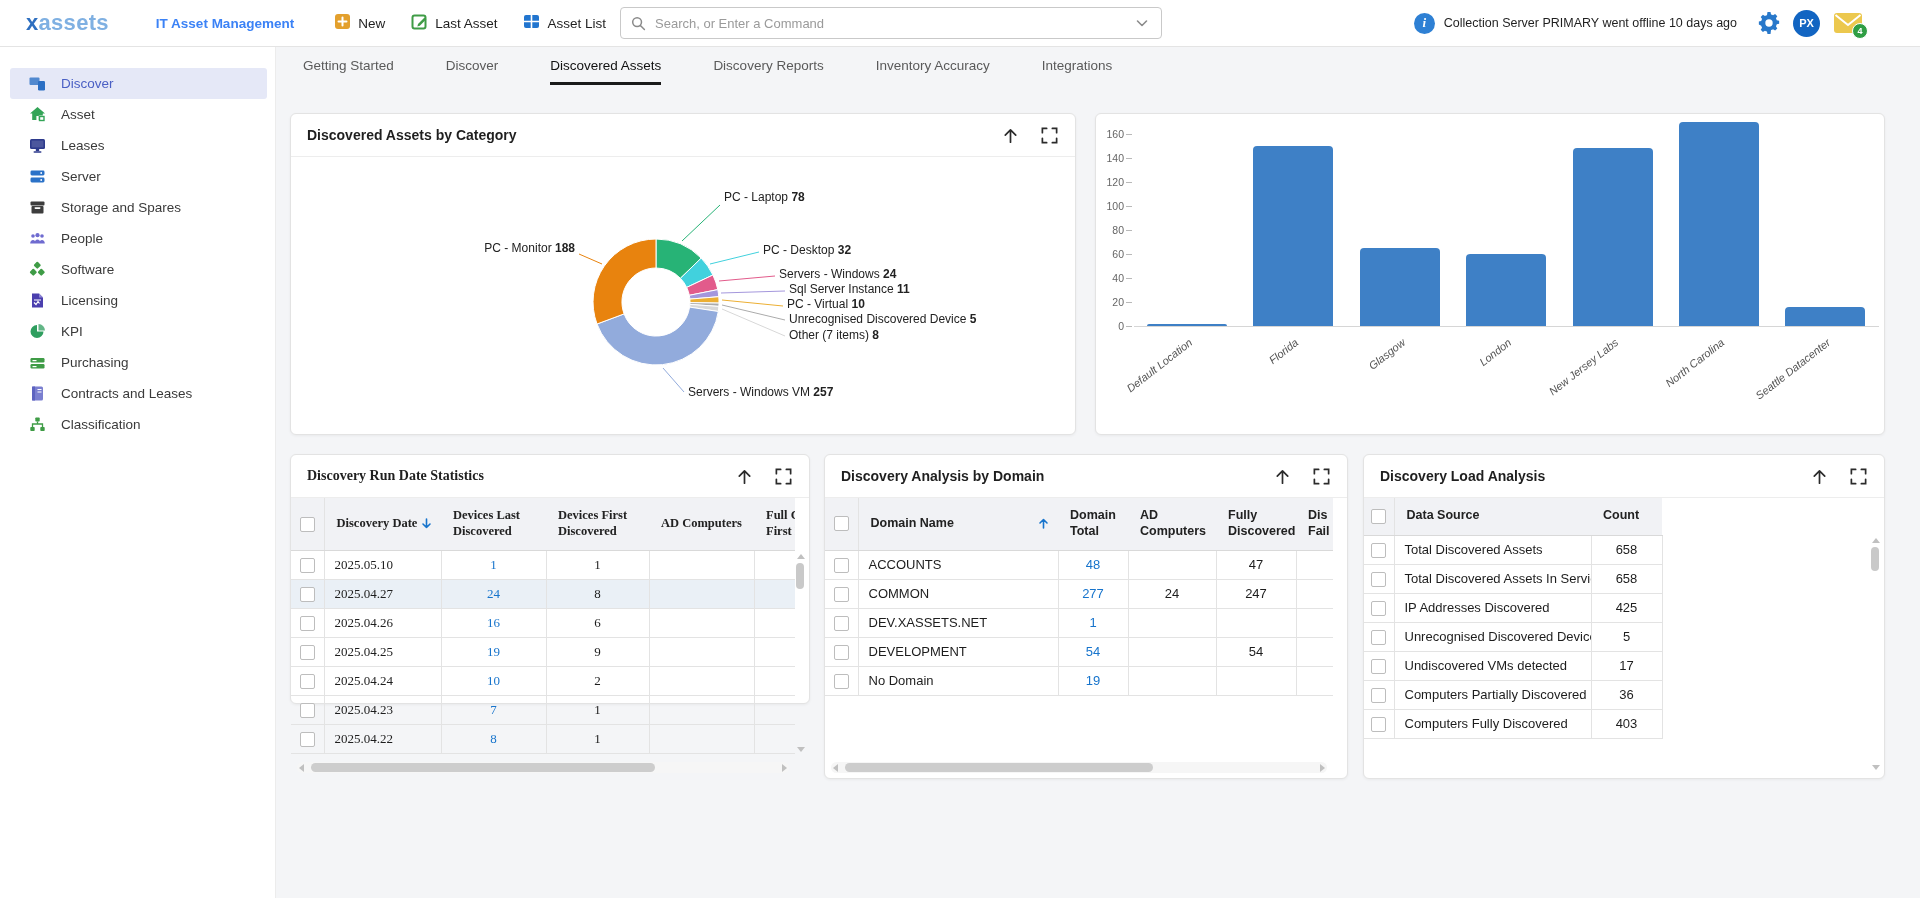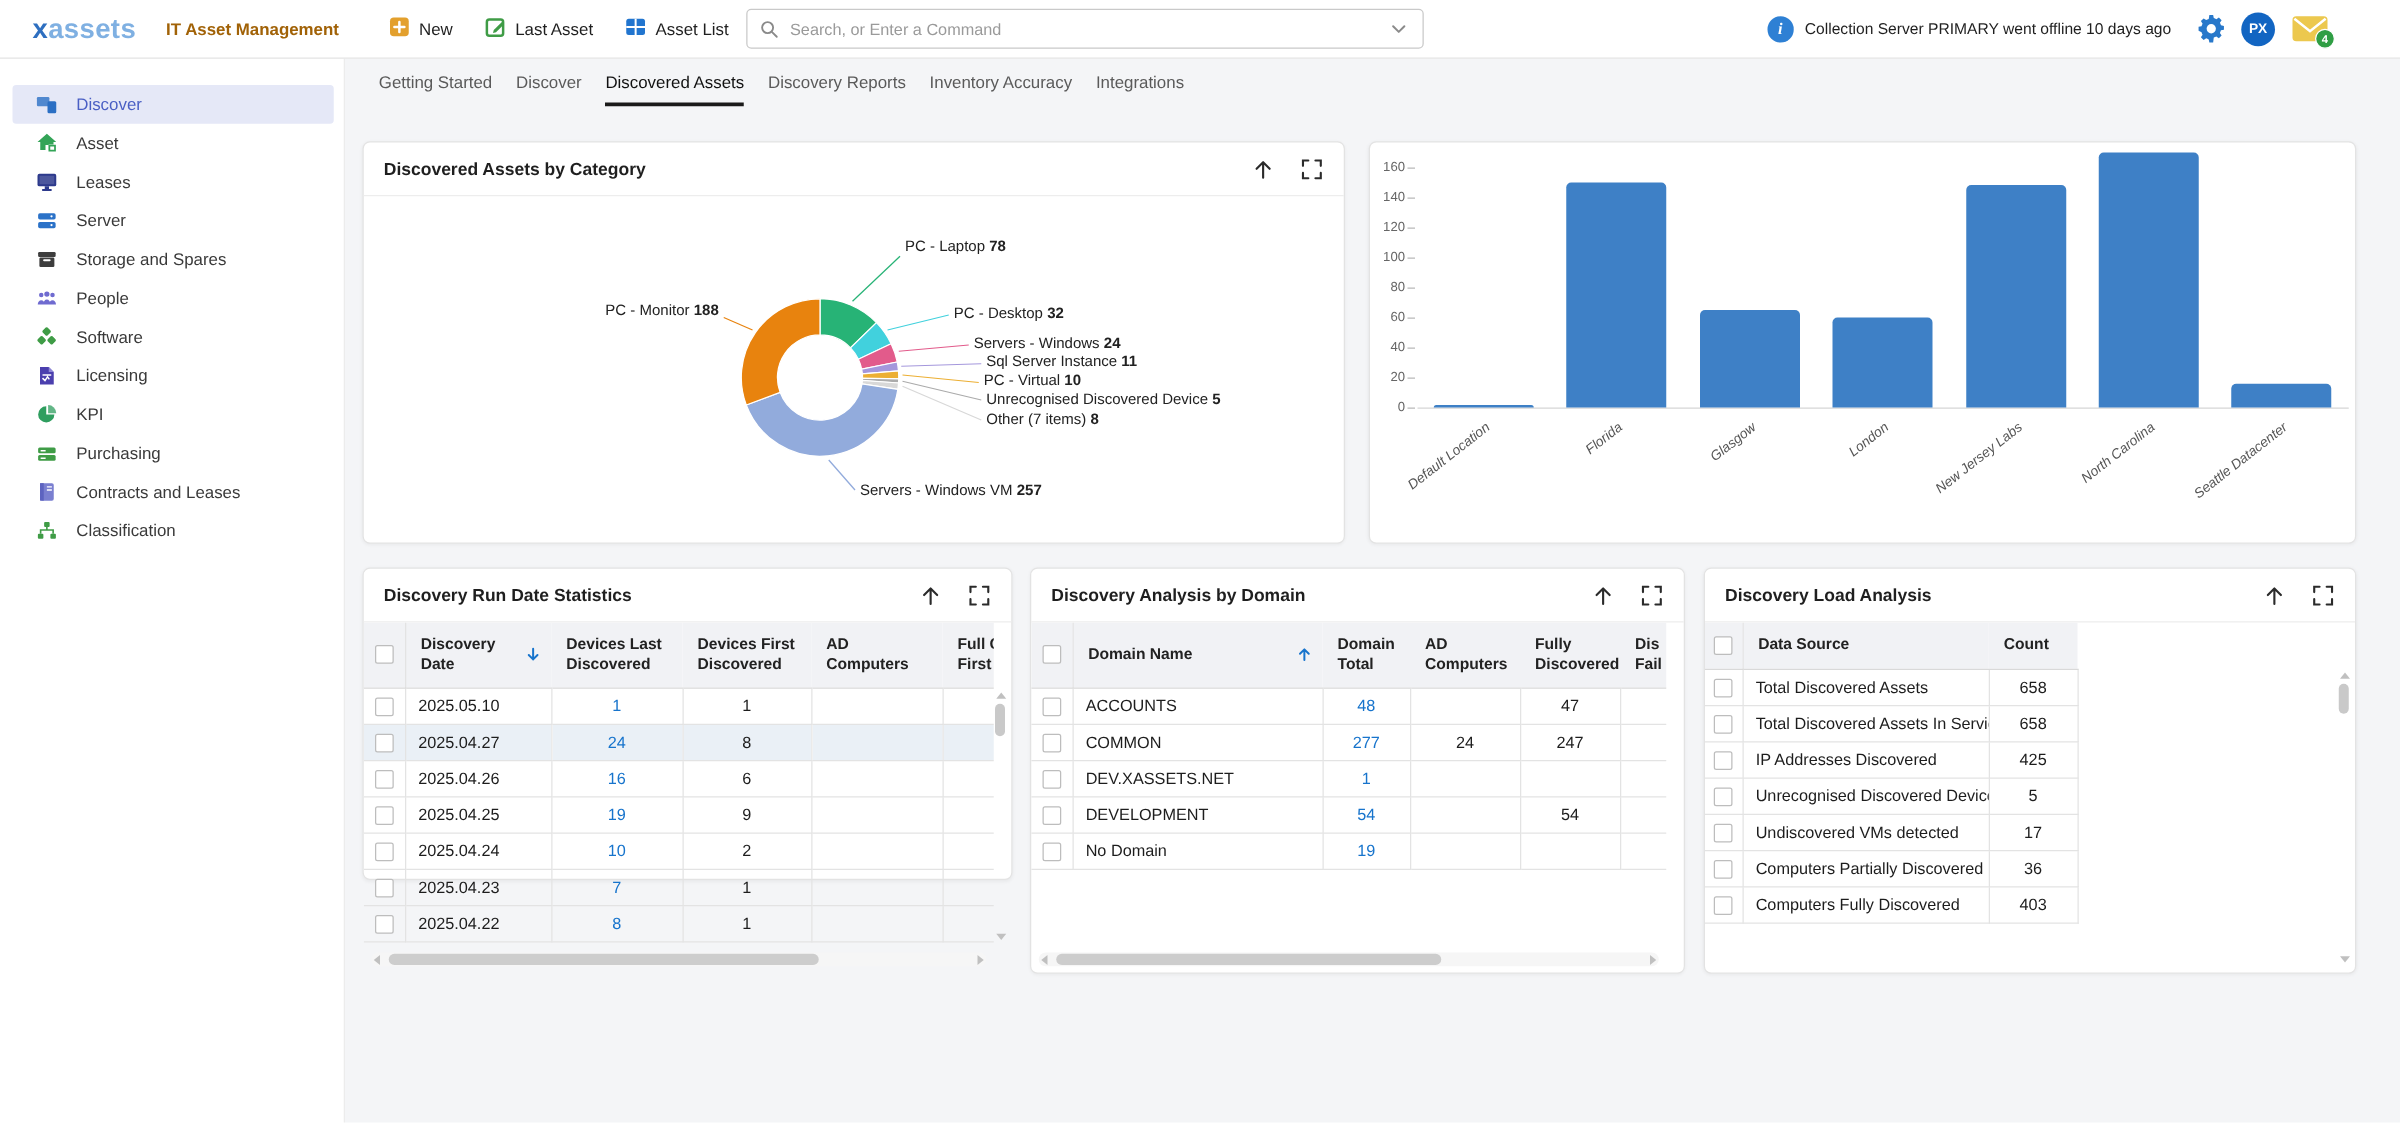--- a/index.html
+++ b/index.html
@@ -4,21 +4,21 @@
 <style>
   html,body{margin:0;padding:0;background:#fff;}
   body{width:1920px;height:911px;position:relative;font-family:"Liberation Sans",sans-serif;color:#222;overflow:hidden;}
   .app{position:absolute;inset:0;padding-left:24px;}
 
   
   .topbar{position:absolute;top:0;left:0;right:0;height:46px;background:#fff;border-bottom:1px solid #e4e4e4;display:flex;align-items:center;z-index:10;}
   .logo{margin-left:26px;font-size:22px;font-weight:600;letter-spacing:.3px;cursor:pointer;}
   .logo .lx{color:#2e6fc0;}
   .logo .lrest{color:#7fb0e2;}
-  .app-title{margin-left:24px;font-size:13.5px;font-weight:700;color:#a16207;}
+  .app-title{margin-left:47px;font-size:13.5px;font-weight:700;color:#3b82f6;}
   .tb-btns{display:flex;align-items:center;gap:26px;margin-left:40px;}
   .tb-btn{display:flex;align-items:center;gap:7px;font-size:13.5px;color:#1f1f1f;cursor:pointer;}
   .tb-btn svg{width:17px;height:17px;}
   .search-box{margin-left:14px;width:540px;height:30px;border:1px solid #c9c9c9;border-radius:4px;display:flex;align-items:center;background:#fff;justify-content:space-between;}
   .search-box svg.mag{width:15px;height:15px;margin:0 7px 0 10px;}
   .search-box input{flex:1;border:none;outline:none;font-size:13px;color:#444;font-family:inherit;background:transparent;}
   .search-box input::placeholder{color:#9a9a9a;}
   .search-box .chev{width:14px;height:14px;margin-right:12px;cursor:pointer;}
   .tb-right{margin-left:auto;margin-right:56px;display:flex;align-items:center;gap:12px;}
   .notif{display:flex;align-items:center;gap:9px;font-size:12.5px;color:#1f1f1f;margin-right:8px;}
@@ -32,33 +32,33 @@
   .sidebar{position:absolute;top:46px;left:0;width:276px;bottom:13px;background:#fff;border-right:1px solid #ececec;padding-top:22px;box-sizing:border-box;}
   .sb-item{height:31px;display:flex;align-items:center;margin:0 8px 0 10px;border-radius:3px;cursor:pointer;}
   .sb-item .sb-icon{width:18px;height:18px;margin-left:18px;display:flex;align-items:center;justify-content:center;}
   .sb-icon svg{width:17px;height:17px;}
   .sb-item .sb-label{margin-left:15px;font-size:13.5px;color:#3a3a3a;}
   .sb-item.active{background:#e5e8f7;}
   .sb-item.active .sb-label{color:#4a5fc4;}
 
   
   .main{position:absolute;top:46px;left:276px;right:0;bottom:13px;background:#f4f5f7;}
-  .tabs{position:absolute;top:12px;left:27px;display:flex;gap:19px;}
+  .tabs{position:absolute;top:12px;left:27px;display:flex;gap:52px;}
   .tab{font-size:13.5px;color:#5a5a5a;padding-bottom:9px;border-bottom:3px solid transparent;cursor:pointer;}
   .tab.active{color:#111;border-bottom-color:#1a1a1a;}
 
   .panel{position:absolute;background:#fff;border:1px solid #e3e3e3;border-radius:6px;box-shadow:0 1px 3px rgba(0,0,0,.05);box-sizing:border-box;}
   .panel-head{height:42px;display:flex;align-items:center;padding:0 16px;border-bottom:1px solid #ededed;}
   .panel-title{flex:1;font-size:14px;font-weight:600;color:#1f1f1f;}
   .ph-ic{width:19px;height:19px;margin-left:20px;cursor:pointer;color:#2b2b2b;}
   .panel-body{position:relative;}
 
   #panel-category{left:14px;top:67px;width:786px;height:322px;}
   #panel-location{left:819px;top:67px;width:790px;height:322px;}
-  #panel-runstats{left:14px;top:408px;width:520px;height:250px;}
+  #panel-runstats{left:14px;top:408px;width:520px;height:250px;font-family:Liberation Serif, serif;}
   #panel-domain{left:548px;top:408px;width:524px;height:325px;}
   #panel-load{left:1087px;top:408px;width:522px;height:325px;}
 
   
   .donut-wrap{position:absolute;inset:0;}
 
   
   #bar-chart{position:absolute;inset:0;}
   .ytick-label{position:absolute;width:26px;text-align:right;font-size:10.5px;color:#666;}
   .ytick-mark{position:absolute;width:6px;height:1px;background:#b9b9b9;}

